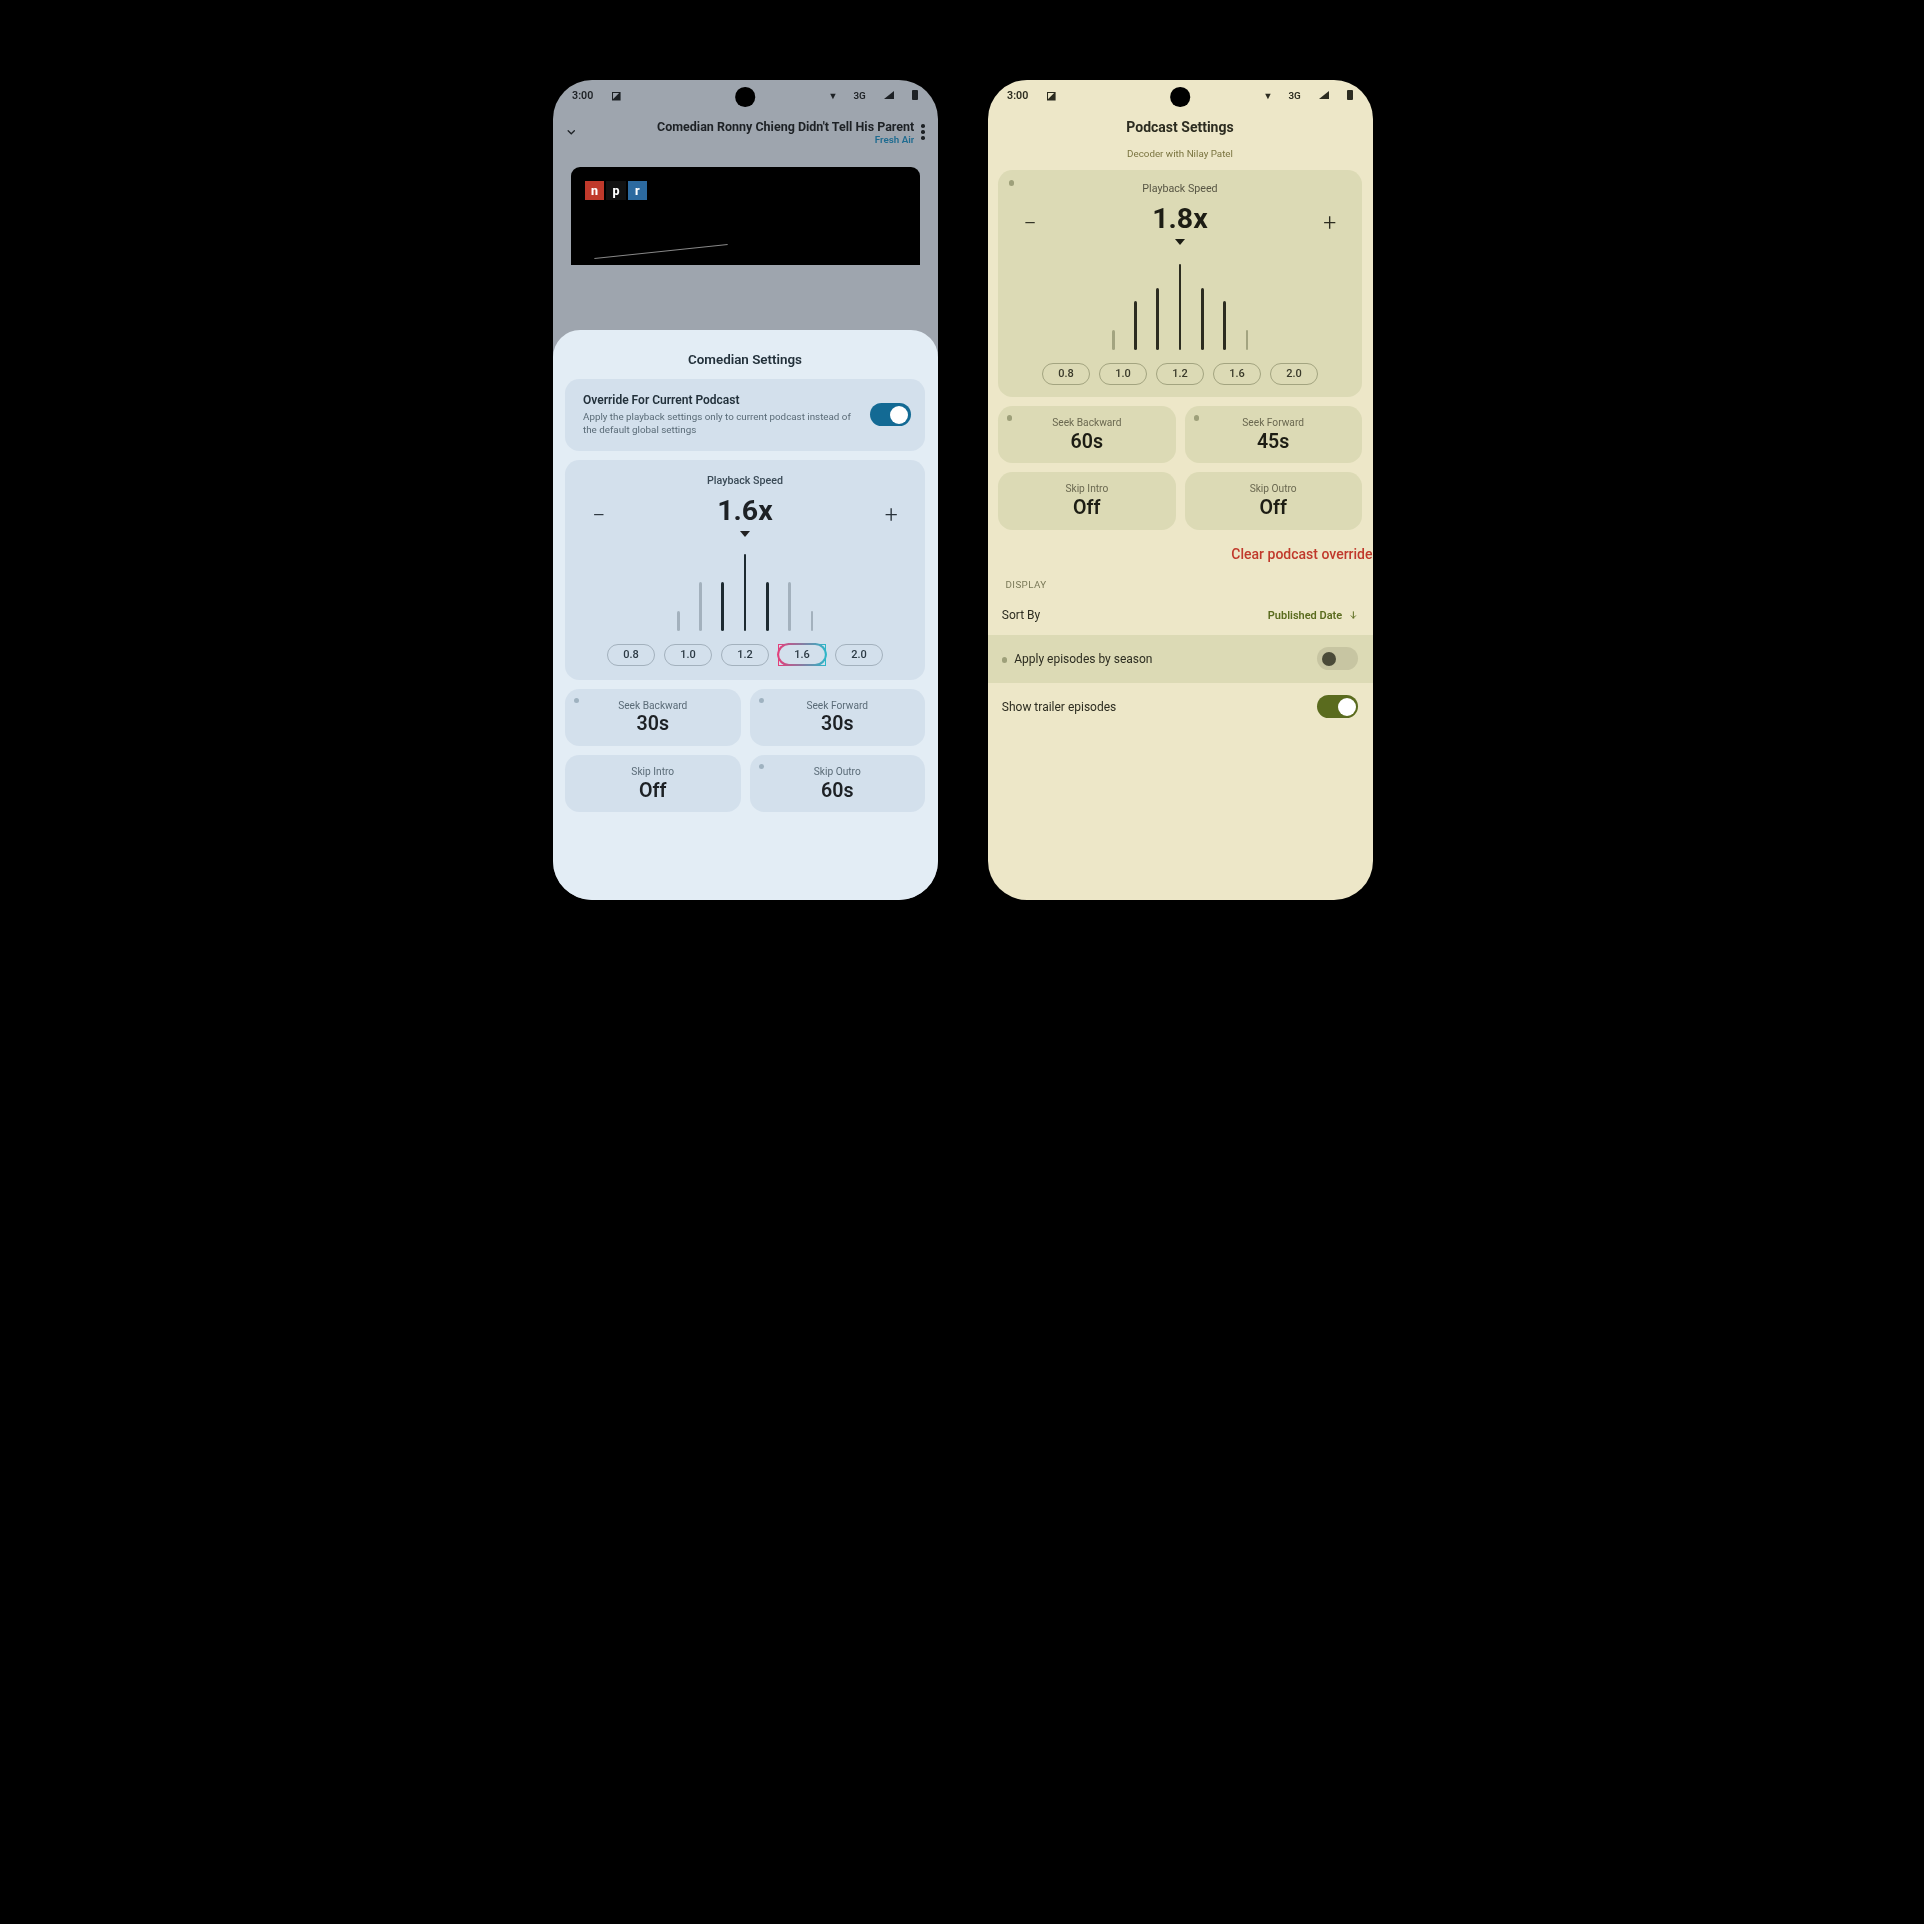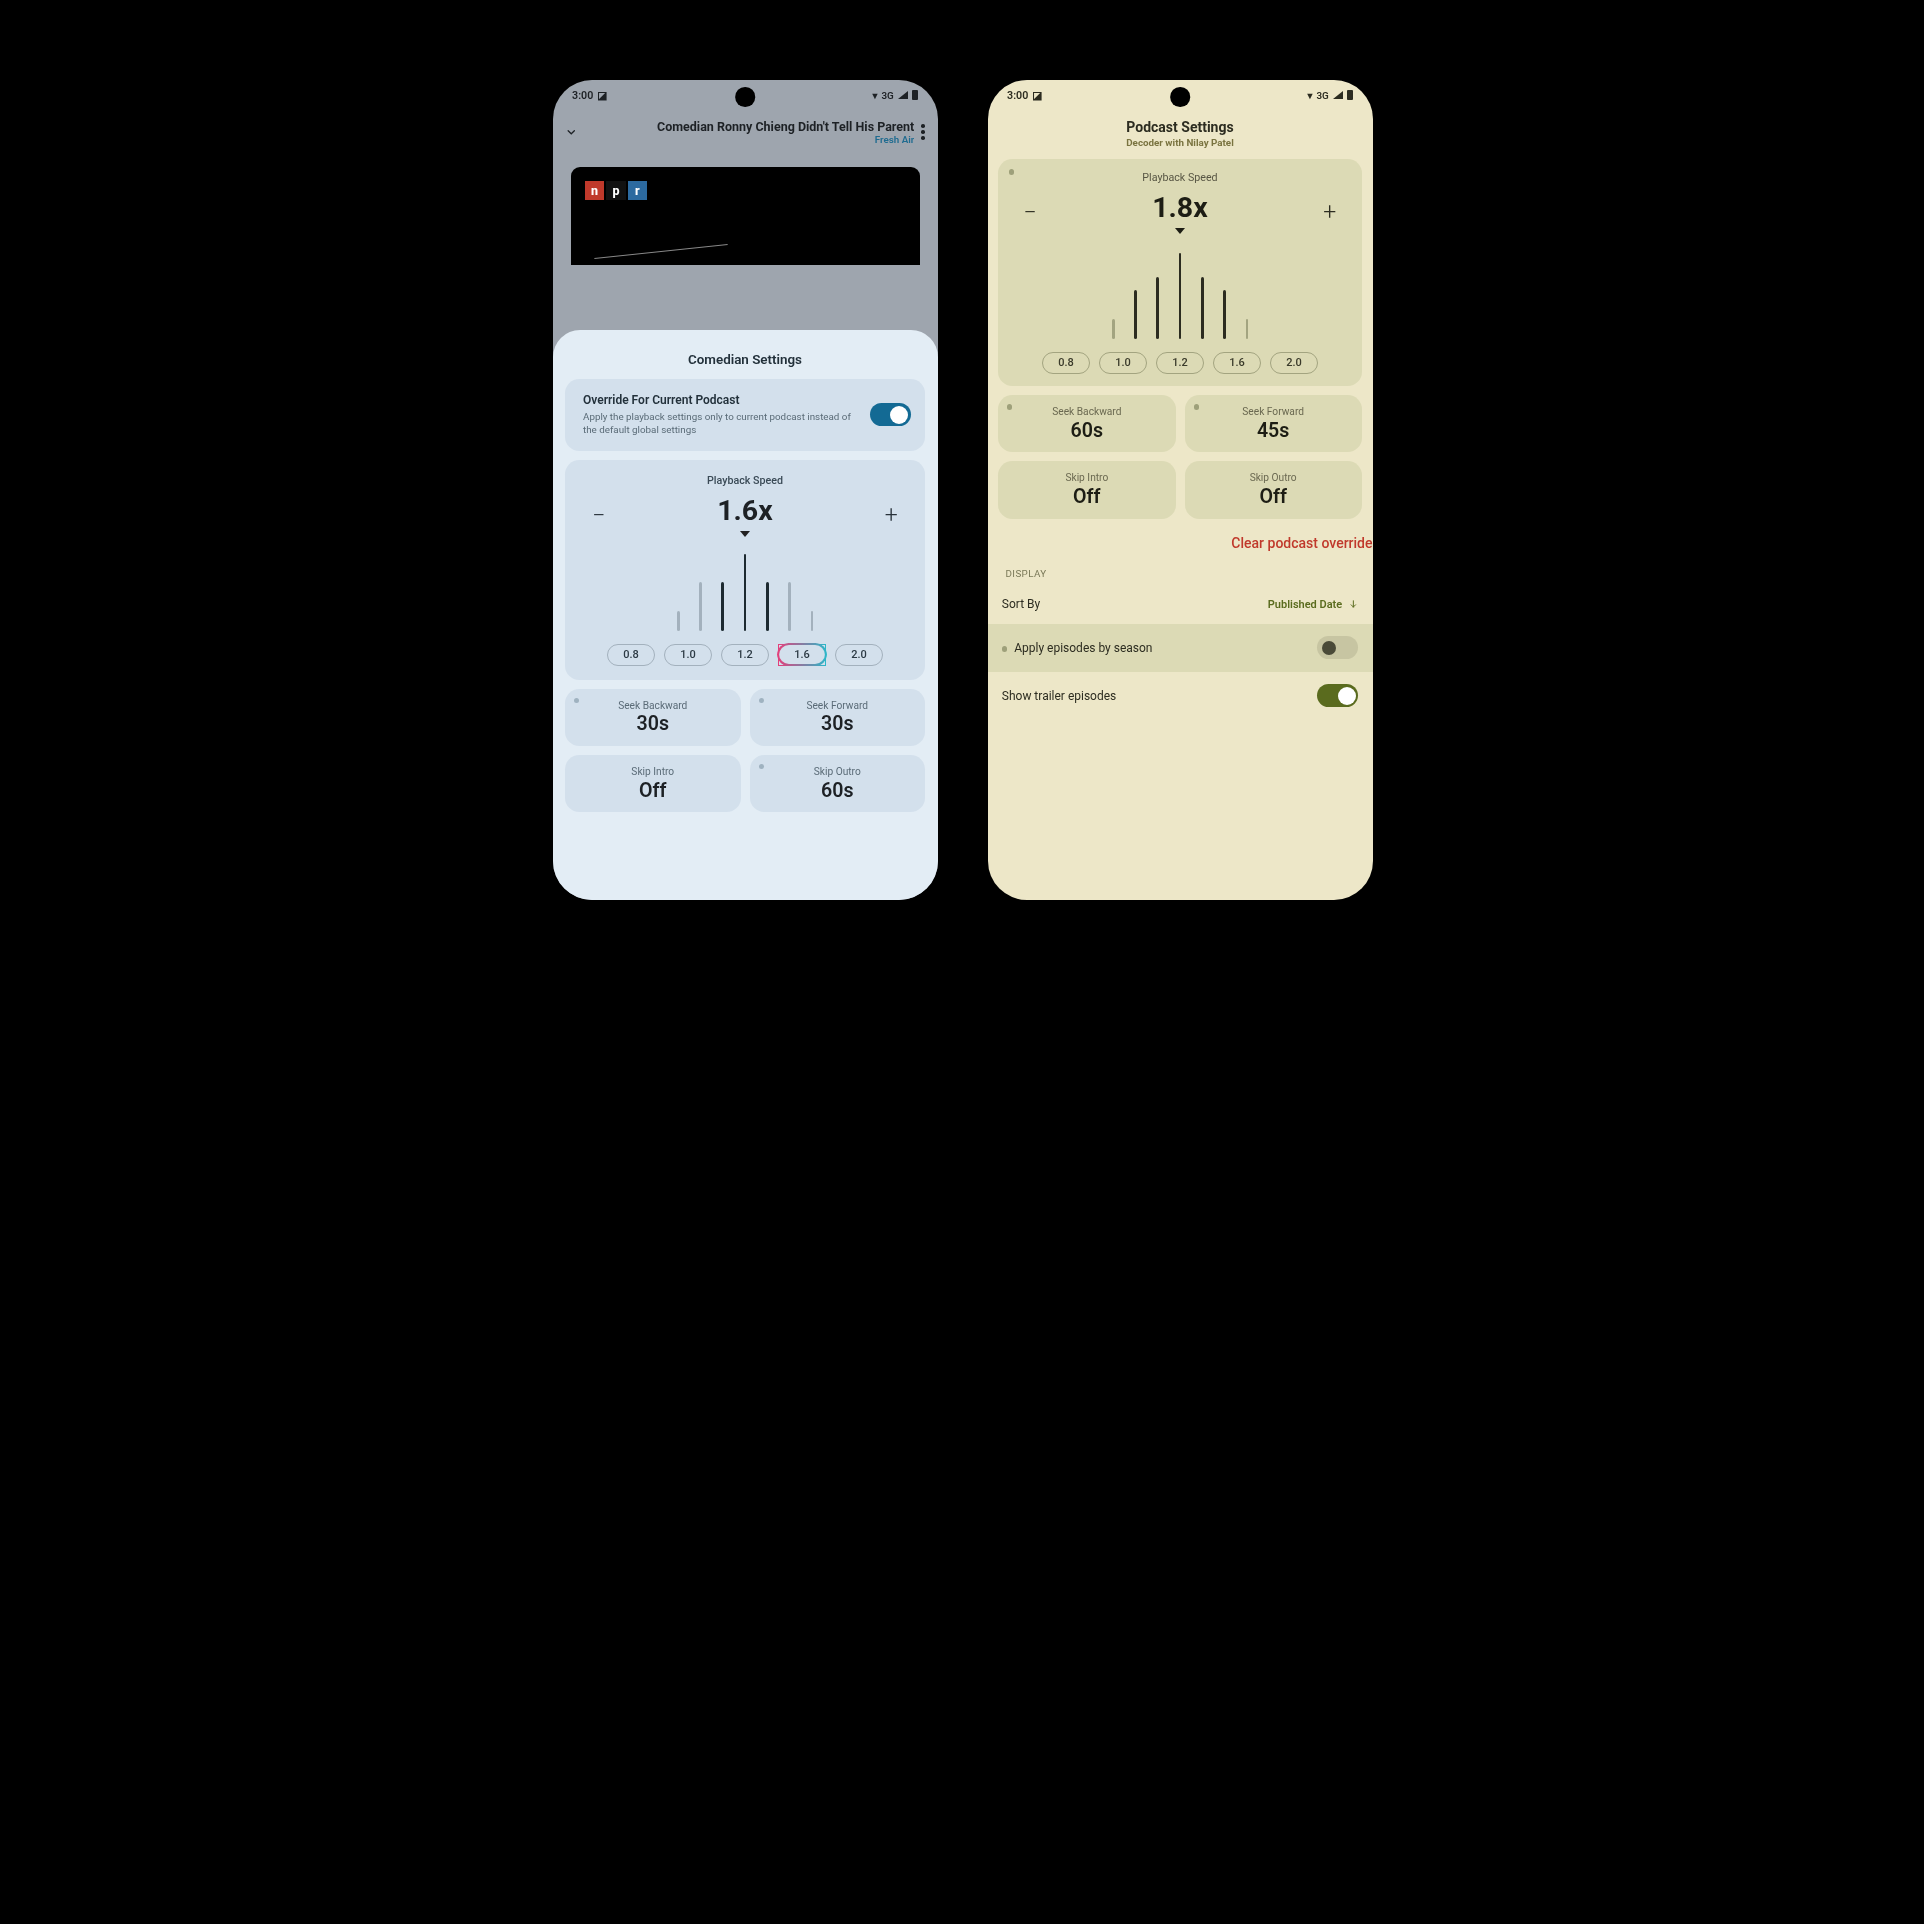--- a/index.html
+++ b/index.html
@@ -30,21 +30,21 @@
     width: 19.6px; height: 19.6px; background: #000; border-radius: 50%;
   }
   
   .statusbar {
     height: 30px; display: flex; align-items: center;
     justify-content: space-between; padding: 0 19.6px; font-size: 10.7px;
     font-weight: 600;
   }
   .phone-a .statusbar { color: #1d2125; }
   .phone-b .statusbar { color: #2c2c20; }
-  .sb-left, .sb-right { display: flex; align-items: center; gap: 4px; }
+  .sb-left, .sb-right { display: flex; align-items: center; gap: 18px; }
   .sb-right span { font-size: 9.8px; }
   .sig { display:inline-block; width:0; height:0;
          border-style:solid; border-width:0 0 8px 10.7px;
          border-color:transparent transparent currentColor transparent; }
   .bat { width:6.2px; height:10.7px; background:currentColor; border-radius:0.9px; }
   
   .np-header { display:flex; align-items:center; gap:7.1px; padding: 9px 12.5px; }
   .np-header .title { flex:1; text-align:right; overflow:hidden; }
   .np-header .t1 { font-size:12.5px; font-weight:700; color:#1d2125; white-space:nowrap; }
   .np-header .t2 { font-size:9.8px; color:#1e6b90; font-weight:600; }
@@ -106,21 +106,21 @@
   .grid2 { display:grid; grid-template-columns:1fr 1fr; gap:9px; }
   .opt { background:#d3e0ec; border-radius:14.3px; text-align:center; padding:10.7px 5.3px;
          position:relative; }
   .opt .dot { position:absolute; left:9px; top:9px; width:5.3px; height:5.3px;
               border-radius:50%; background:#9fb2c0; }
   .opt .lbl { font-size:10.2px; color:#5a6b77; }
   .opt .val { font-size:19.6px; font-weight:600; color:#1d2125; margin-top:1.8px; }
   
   .phone-b .page-title { text-align:center; padding:9px 14.3px 1.8px; }
   .phone-b .page-title h2 { margin:0; font-size:14px; font-weight:700; color:#2c2c20; }
-  .phone-b .page-title .sub { font-size:9.8px; color:#7a7440; font-weight:700; margin-top:2px; }
+  .phone-b .page-title .sub { font-size:9.8px; color:#7a7440; font-weight:400; margin-top:13px; }
   .phone-b .cardb { background:#dcdab5; border-radius:14.3px; margin:9px 10.7px 0;
                     padding:12.5px; position:relative; }
   .phone-b .cardb .dotind { position:absolute; left:10.7px; top:10.7px; width:5.3px; height:5.3px;
                             border-radius:50%; background:#9ea07a; }
   .phone-b .speedb { text-align:center; }
   .phone-b .speedb .lbl { font-size:10.7px; color:#585644; }
   .phone-b .speed-rowb { display:flex; align-items:center; justify-content:space-between;
                          margin-top:7.1px; }
   .phone-b .speed-valb { font-size:28.5px; font-weight:700; color:#1d1d14; }
   .phone-b .pmb { width:39px; font-size:23px; color:#2c2c20; font-weight:300; }

